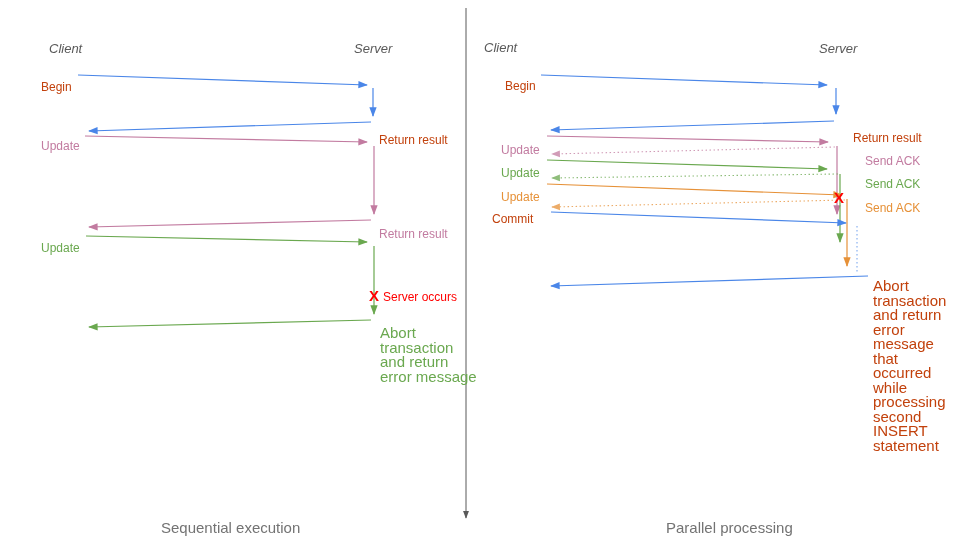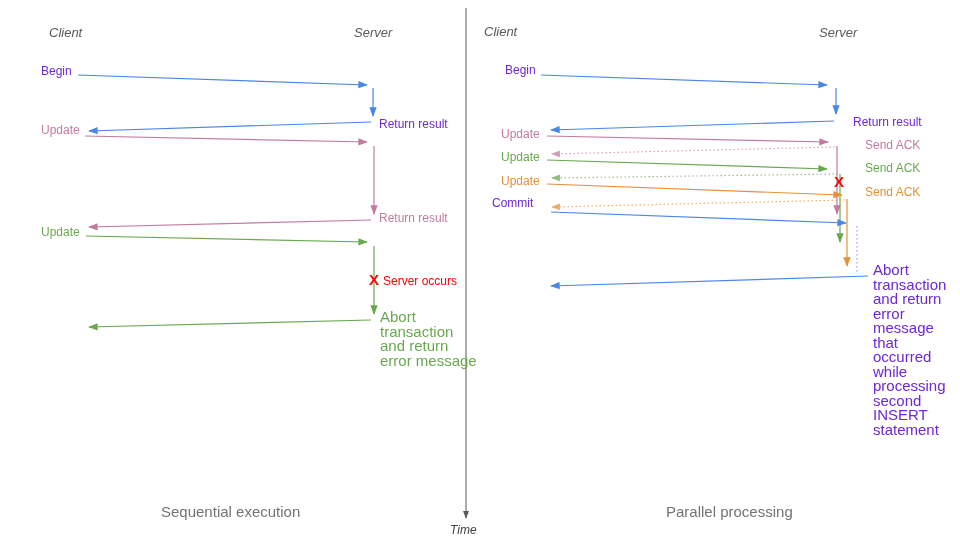--- a/index.html
+++ b/index.html
@@ -1,23 +1,23 @@
 <!DOCTYPE html>
 <html><head>
 <meta charset="utf-8">
 <style>
   html,body{margin:0;padding:0;background:#ffffff;}
   .canvas{
     position:relative;width:960px;height:540px;background:#ffffff;overflow:hidden;
     font-family:"Liberation Sans",sans-serif;
   }
   svg.lines{position:absolute;left:0;top:0;}
-  .label{position:absolute;font-size:12px;line-height:14px;white-space:nowrap;}
+  .label{position:absolute;font-size:12px;line-height:14px;white-space:nowrap;margin-top:16px;}
   .hdr{font-style:italic;font-size:13px;color:#595959;}
-  .blue{color:#6d28d9;}
+  .blue{color:#c2410c;}
   .pink{color:#c27ba0;}
   .green{color:#6aa84f;}
   .orange{color:#e69138;}
   .red{color:#ff0000;}
   .note{font-size:15px;line-height:14.5px;white-space:pre-line;}
   .xmark{font-weight:bold;font-size:15px;line-height:15px;}
   .title{font-size:15px;color:#737373;}
   .timelbl{color:#424242;}
 </style>
 </head>

